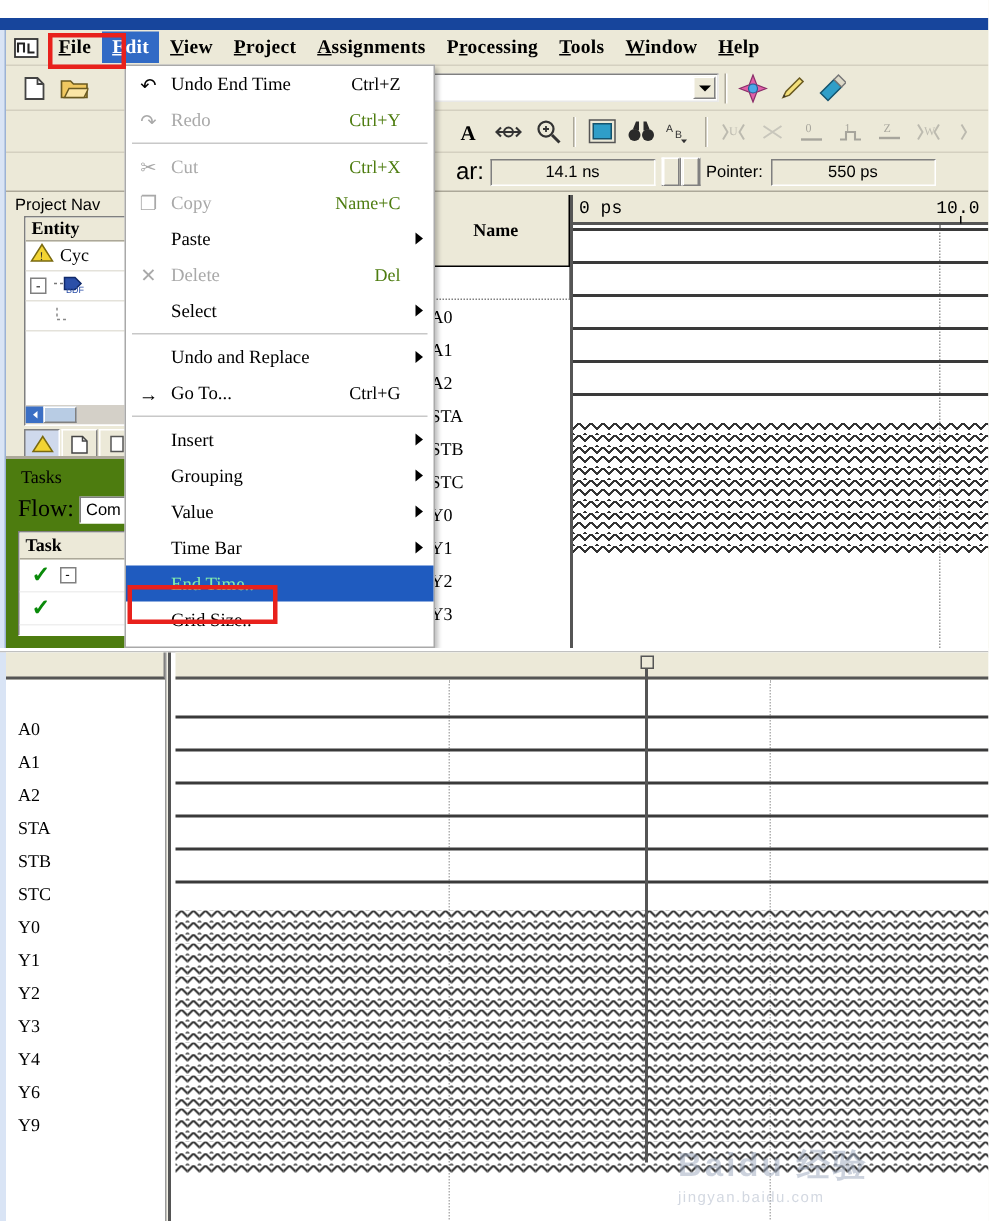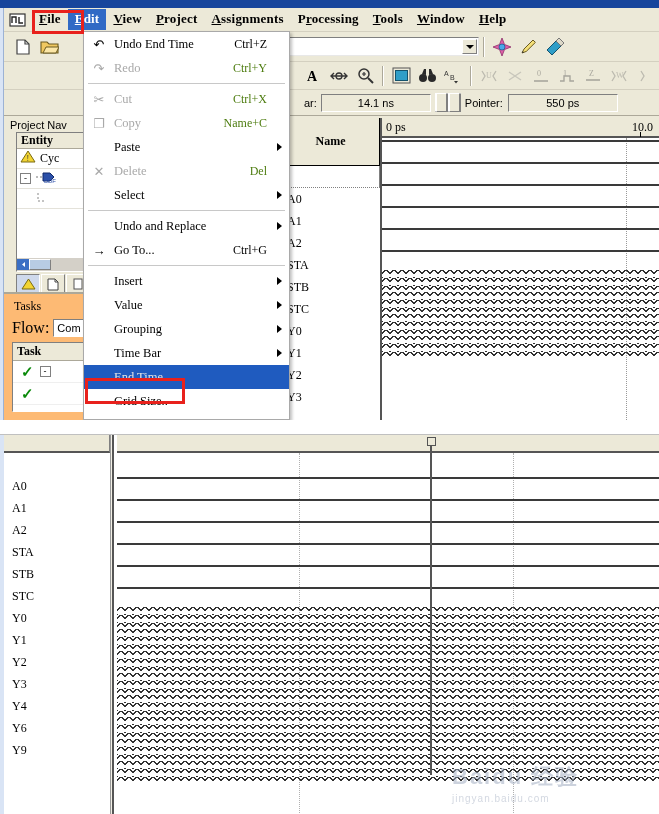--- a/index.html
+++ b/index.html
@@ -7,21 +7,21 @@
     margin: 0; padding: 0;
     width: 659px; height: 814px;
     background: #ffffff;
     font-family: "Liberation Sans", sans-serif;
     overflow: hidden;
   }
   #root { position: relative; width: 659px; height: 814px; background:#fff; }
 
   
   #top-window {
-    position:absolute; left:0; top:0; width:659px; height:420px;
+    position:absolute; left:0; top:12px; width:659px; height:420px;
     background:#ece9d8; overflow:hidden;
   }
   .titlebar-strip {
     position:absolute; left:0; top:0; width:659px; height:8px;
     background:#17459c;
   }
   .win-left-edge {
     position:absolute; left:0; top:8px; width:4px; height:412px;
     background:#d9e4f5; border-right:1px solid #9cb2d4;
   }
@@ -149,21 +149,21 @@
     position:absolute; left:8px; top:156px; width:92px; height:20px;
     display:flex; align-items:center; gap:1px;
   }
   .tabbtn { width:24px;height:20px;background:#ece9d8;
     border:1px solid #fff;border-right-color:#808080;border-bottom-color:#808080;
     display:flex;align-items:center;justify-content:center;}
   .tabbtn.sel { background:#cfd9ec; border-color:#808080 #fff #fff #808080; }
 
   #tasks-panel {
     position:absolute; left:4px; top:292px; width:104px; height:128px;
-    background:#fdba74; border-top:2px solid #aca899;
+    background:#4d7c0f; border-top:2px solid #aca899;
   }
   .flow-combo {
     height:18px; width:55px; background:#fff;
     border:1px solid #7f7f7f;border-right-color:#fff;border-bottom-color:#fff;
     font-size:11px; display:flex;align-items:center;padding-left:3px;
     overflow:hidden;
   }
   .task-tbl {
     position:absolute; left:8px; top:48px; width:96px; height:70px;
     background:#fff; border:1px solid #7f7f7f;
@@ -198,21 +198,21 @@
   .sig-name {
     height:22px; display:flex; align-items:center; padding-left:6px;
     font-family:"Liberation Serif",serif; font-size:12px; color:#000;
   }
   .wave-area {
     position:absolute; left:270px; top:0; width:279px; height:302px;
     background:#fff; border-left:2px solid #555;
   }
   .ruler {
     height:20px; background:#ece9d8; border-bottom:2px solid #555;
-    position:relative; font-family:Liberation Serif, serif; font-size:12px;
+    position:relative; font-family:Liberation Mono, monospace; font-size:12px;
   }
   .ruler .t0 { position:absolute; left:4px; top:2px; }
   .ruler .t1 { position:absolute; right:6px; top:2px; }
   .ruler .tick { position:absolute; right:18px; bottom:-1px; width:1px;height:5px;background:#000;}
   .wave-row { height:22px; position:relative; }
   .wave-row .lvl {
     position:absolute; left:0; right:0; top:2px; height:2px; background:#3a3a3a;
   }
   .wave-row.hatch {
     background-image:
@@ -228,21 +228,21 @@
     position:absolute; left:83px; top:31px; width:207px; height:389px;
     background:#fff; border:1px solid #a9a9a9; z-index:50;
     box-shadow:2px 2px 3px rgba(0,0,0,.25);
     font-family:"Liberation Serif",serif;
   }
   .mrow {
     height:24px; display:flex; align-items:center; position:relative;
     font-size:12.5px; color:#000; padding-left:30px; cursor:default;
   }
   .mrow.dim { color:#a9a9a9; }
-  .mrow.hl { background:#1f5bbf; color:#e5e5e5; }
+  .mrow.hl { background:#1f5bbf; color:#86efac; }
   .mrow .accel { position:absolute; right:22px; font-size:12px; }
   .mrow.dim .accel { color:#4d7c0f; }
   .mrow .submark {
     position:absolute; right:7px; width:0;height:0;
     border-top:4px solid transparent;border-bottom:4px solid transparent;
     border-left:5px solid #000;
   }
   .mrow .glyph {
     position:absolute; left:6px; width:18px; text-align:center;
     font-size:13px; line-height:1;
@@ -445,21 +445,21 @@
       </div>
       <div class="tb-btn">
         <svg width="12" height="16" viewBox="0 0 12 16" opacity=".35">
           <path d="M2 3 L5 8 L2 13" fill="none" stroke="#666" stroke-width="1.3"></path>
         </svg>
       </div>
     </div>
 
     <div id="timebar-row">
       <div style="width:300px"></div>
-      <div style="font-size:11px;margin-right:4px">ar:</div>
+      <div style="font-size:16px;margin-right:4px">ar:</div>
       <div class="tb-field" style="width:110px">14.1 ns</div>
       <div class="spin">
         <div>
             <div class="tri-left"></div>
           </div>
         <div>
             <div class="tri-right"></div>
           </div>
       </div>
       <div style="font-size:11px;margin-right:5px">Pointer:</div>
@@ -647,25 +647,25 @@
             <span class="glyph">→</span>
             <span>Go To...</span>
             <span class="accel">Ctrl+G</span>
           </div>
           <div class="msep"></div>
           <div class="mrow">
             <span>Insert</span>
             <span class="submark"></span>
           </div>
           <div class="mrow">
+            <span>Grouping</span>
+            <span class="submark"></span>
+          </div>
+          <div class="mrow">
             <span>Value</span>
-            <span class="submark"></span>
-          </div>
-          <div class="mrow">
-            <span>Grouping</span>
             <span class="submark"></span>
           </div>
           <div class="mrow">
             <span>Time Bar</span>
             <span class="submark"></span>
           </div>
           <div class="mrow hl">
             <span>End Time..</span>
           </div>
           <div class="mrow">

